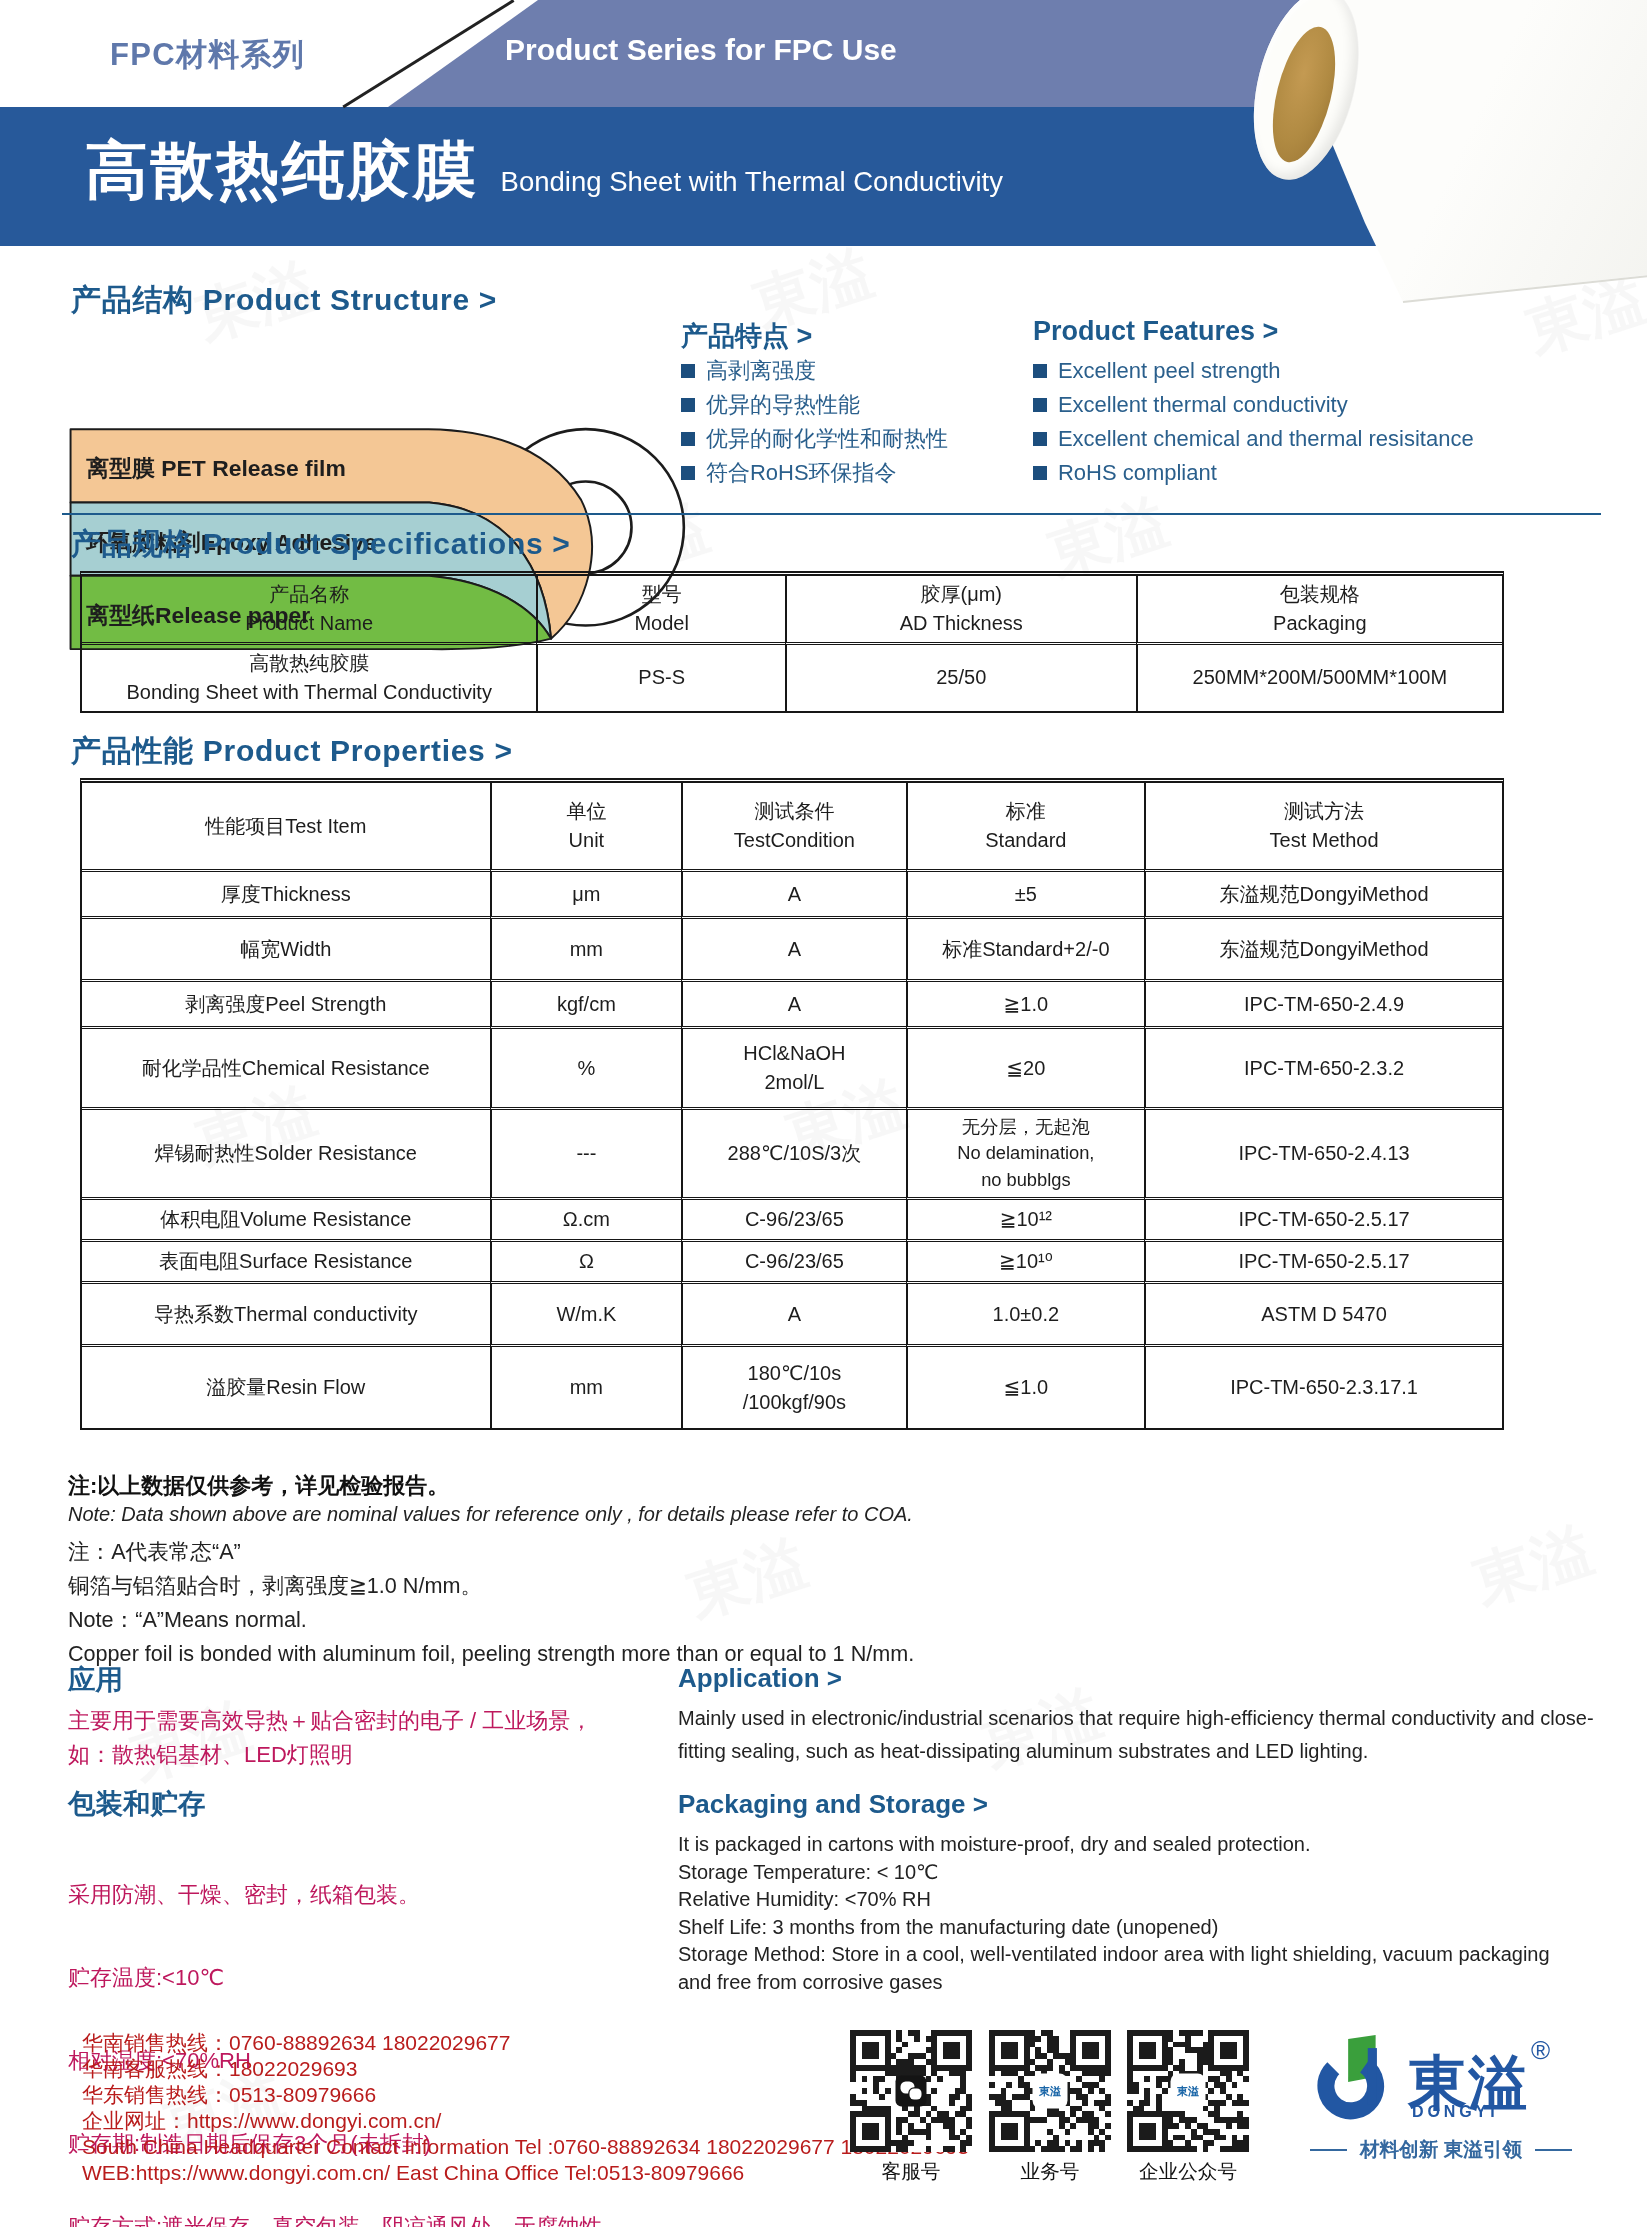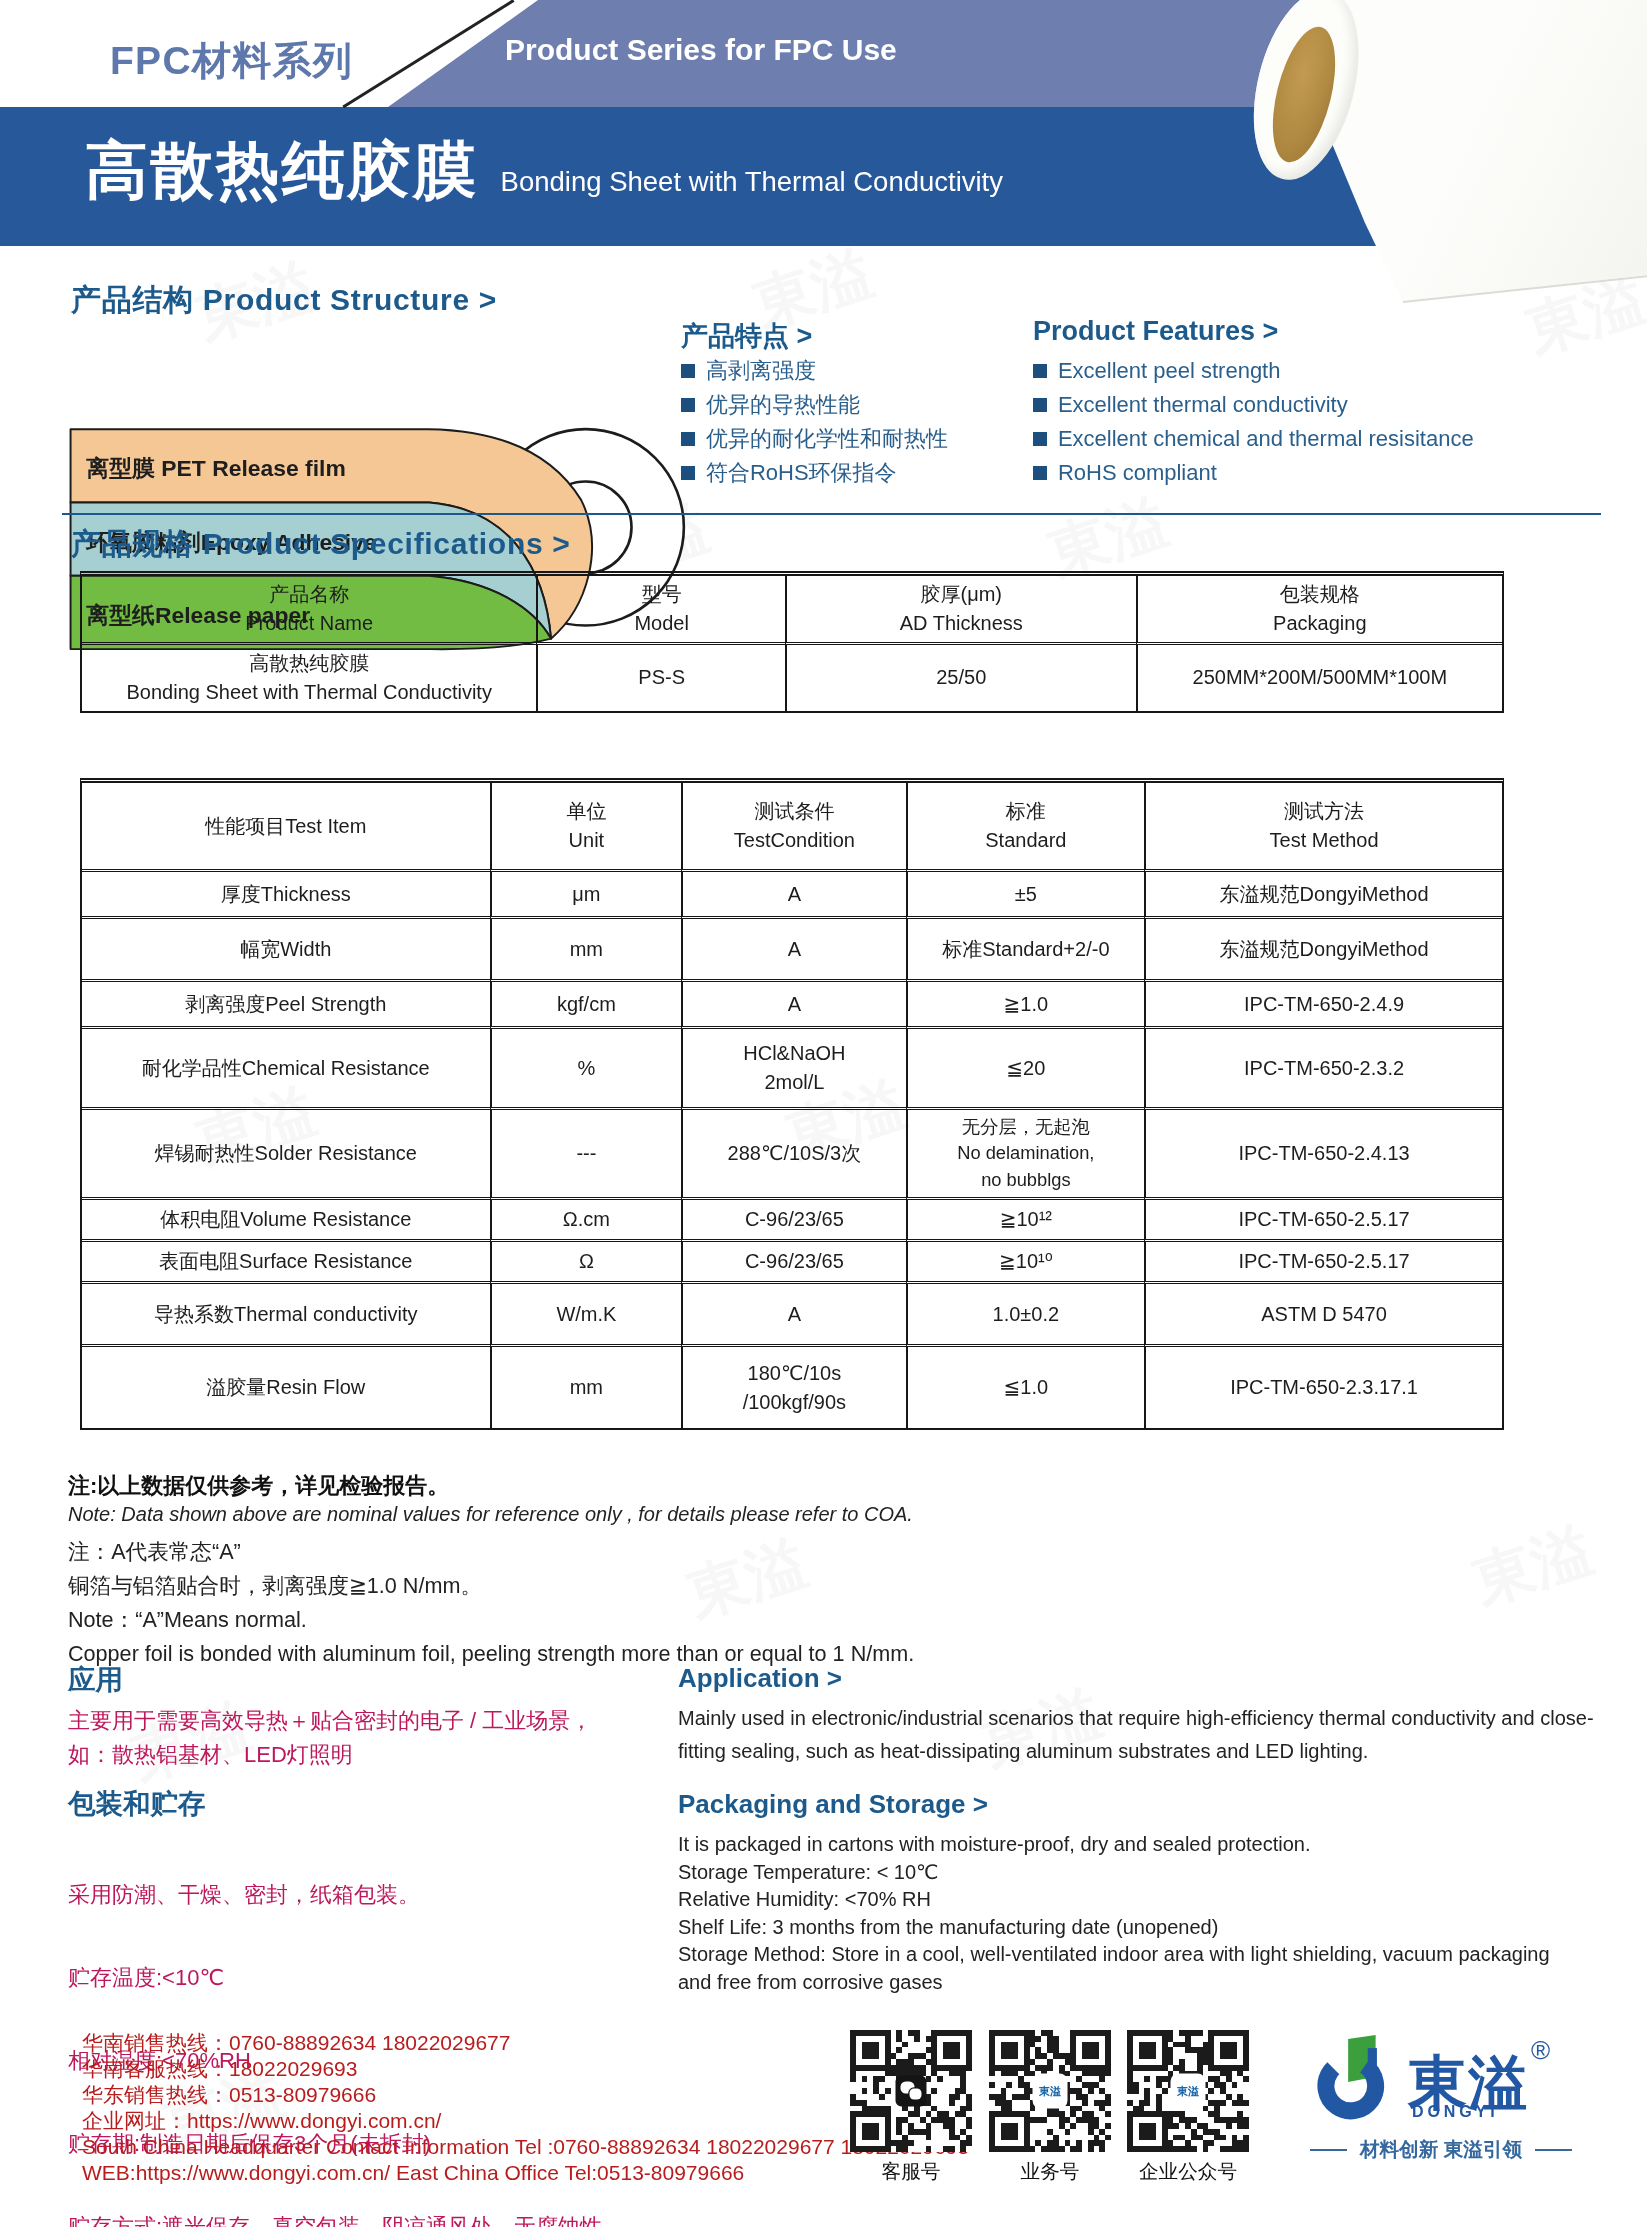--- a/index.html
+++ b/index.html
@@ -4,21 +4,21 @@
 <style>
   html,body{margin:0;padding:0;background:#ffffff;}
   .page{position:relative;width:1647px;height:2227px;background:#fff;overflow:hidden;
         font-family:"Liberation Sans","DejaVu Sans",sans-serif;color:#1e1e1e;}
 
   
   .slate{position:absolute;left:0;top:0;width:1647px;height:107px;background:#6E7EAE;
          clip-path:polygon(538px 0,1647px 0,1647px 107px,388px 107px);z-index:2;}
   .diag-line{position:absolute;left:427px;top:-47px;width:2.6px;height:201px;background:#222;
              transform:rotate(58deg);z-index:3;}
-  .series-cn{position:absolute;left:110px;top:34px;font-size:39px;font-weight:700;color:#5F78AB;
+  .series-cn{position:absolute;left:110px;top:34px;font-size:31px;font-weight:700;color:#5F78AB;
              letter-spacing:1.3px;z-index:3;}
   .series-en{position:absolute;left:505px;top:33px;font-size:30px;font-weight:700;color:#fff;z-index:3;}
   .darkbar{position:absolute;left:0;top:107px;width:1647px;height:139px;background:#27599A;z-index:2;}
   .title-row{position:absolute;left:85px;top:139px;display:flex;align-items:flex-end;z-index:3;color:#fff;}
   .title-cn{font-size:63px;font-weight:700;letter-spacing:2.6px;line-height:1;}
   .title-en{font-size:27.5px;font-weight:400;margin-left:22px;padding-bottom:6.5px;line-height:1;}
 
   
   .photo{position:absolute;left:1198px;top:0;width:449px;height:331px;z-index:6;}
   .sheet{position:absolute;left:0;top:0;width:449px;height:331px;
@@ -211,20 +211,21 @@
     <tr style="height:63px">
       <td>高散热纯胶膜
 Bonding Sheet with Thermal Conductivity</td>
       <td>PS-S</td>
       <td>25/50</td>
       <td>250MM*200M/500MM*100M</td>
     </tr>
   </tbody>
     </table>
 
+  <div class="sec-h" style="left:71px;top:731px">产品性能 Product Properties &gt;</div>
 
   <table class="sheet-tb" style="top:778px">
     <colgroup>
         <col style="width:28.7%">
         <col style="width:13.5%">
         <col style="width:15.8%">
         <col style="width:16.8%">
         <col style="width:25.2%">
       </colgroup>
     <tbody>

